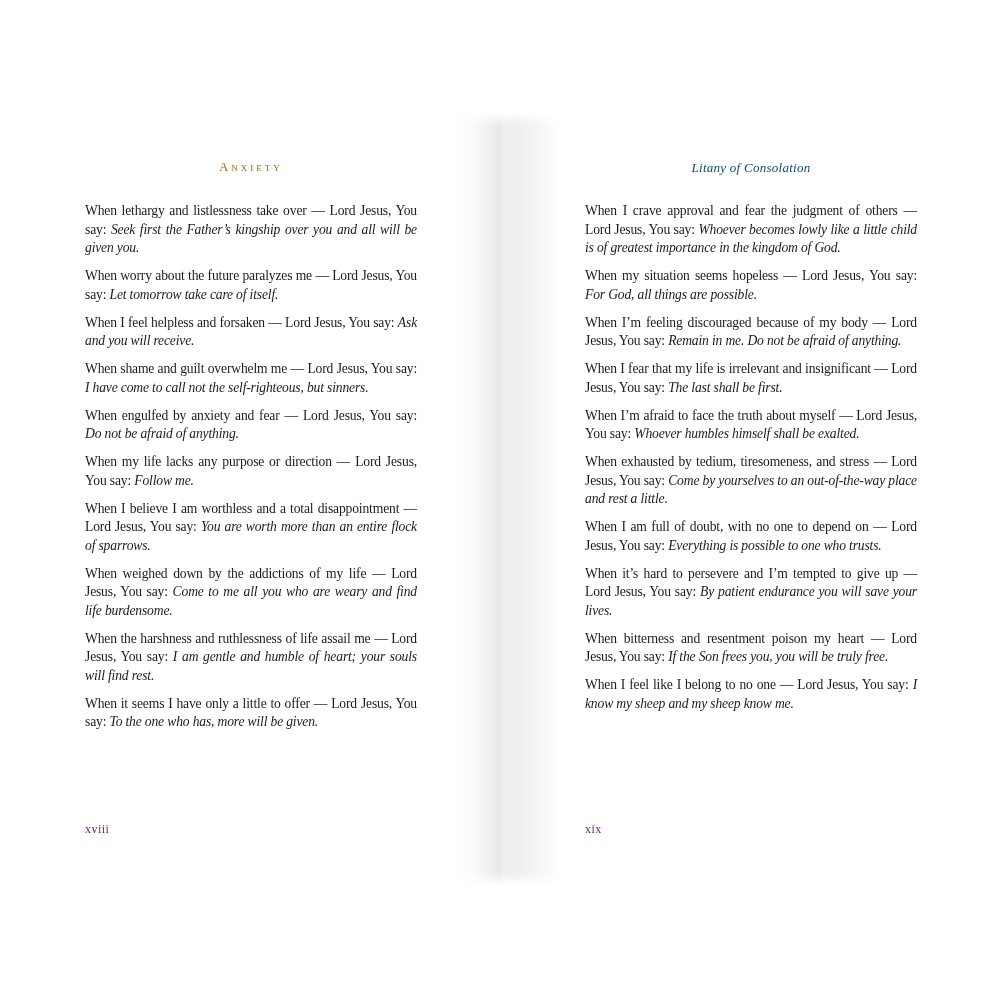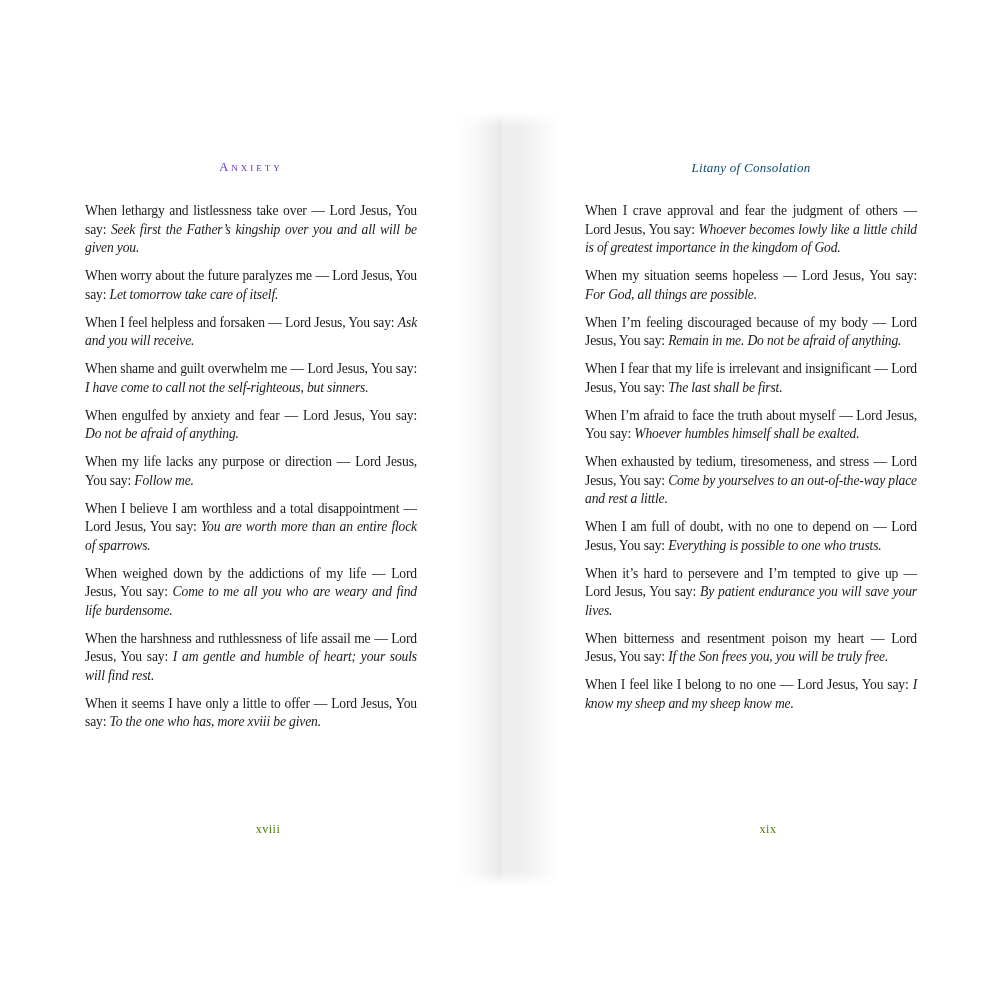--- a/index.html
+++ b/index.html
@@ -30,21 +30,21 @@
     top: 160px;
     left: 85px;
     width: 332px;
     text-align: center;
     white-space: nowrap;
   }
   .running-header.smallcaps {
     font-variant: small-caps;
     letter-spacing: 0.24em;
     font-size: 12.5px;
-    color: #6d28d9;
+    color: #a16207;
   }
   .running-header.italic {
     font-style: italic;
     font-size: 13px;
     letter-spacing: 0.02em;
     color: #0c4a6e;
   }
 
   .body-text {
     position: absolute;
@@ -60,26 +60,26 @@
   .body-text p {
     margin: 0 0 9.5px 0;
   }
   .body-text em {
     font-style: italic;
   }
 
   .folio {
     position: absolute;
     top: 822px;
-    left: 102px;
+    left: 85px;
     width: 332px;
-    text-align: center;
+    text-align: left;
     font-size: 12px;
     letter-spacing: 0.04em;
-    color: #4d7c0f;
+    color: #701a75;
   }
 
   .gutter-shadow {
     position: absolute;
     left: 452px;
     top: 112px;
     width: 108px;
     height: 774px;
     pointer-events: none;
     background: linear-gradient(
@@ -108,21 +108,21 @@
     <div class="body-text">
         <p><span>When lethargy and listlessness take over — Lord Jesus, You say: </span><em>Seek first the Father’s kingship over you and all will be given you.</em></p>
         <p><span>When worry about the future paralyzes me — Lord Jesus, You say: </span><em>Let tomorrow take care of itself.</em></p>
         <p><span>When I feel helpless and forsaken — Lord Jesus, You say: </span><em>Ask and you will receive.</em></p>
         <p><span>When shame and guilt overwhelm me — Lord Jesus, You say: </span><em>I have come to call not the self-righteous, but sinners.</em></p>
         <p><span>When engulfed by anxiety and fear — Lord Jesus, You say: </span><em>Do not be afraid of anything.</em></p>
         <p><span>When my life lacks any purpose or direction — Lord Jesus, You say: </span><em>Follow me.</em></p>
         <p><span>When I believe I am worthless and a total disappointment — Lord Jesus, You say: </span><em>You are worth more than an entire flock of sparrows.</em></p>
         <p><span>When weighed down by the addictions of my life — Lord Jesus, You say: </span><em>Come to me all you who are weary and find life burdensome.</em></p>
         <p><span>When the harshness and ruthlessness of life assail me — Lord Jesus, You say: </span><em>I am gentle and humble of heart; your souls will find rest.</em></p>
-        <p><span>When it seems I have only a little to offer — Lord Jesus, You say: </span><em>To the one who has, more xviii be given.</em></p>
+        <p><span>When it seems I have only a little to offer — Lord Jesus, You say: </span><em>To the one who has, more will be given.</em></p>
       </div>
     <footer class="folio">xviii</footer>
   </section>
 
   <div class="gutter-shadow"></div>
 
   <section class="page page-right">
     <header class="running-header italic">Litany of Consolation</header>
     <div class="body-text">
         <p><span>When I crave approval and fear the judgment of others — Lord Jesus, You say: </span><em>Whoever becomes lowly like a little child is of greatest importance in the kingdom of God.</em></p>

